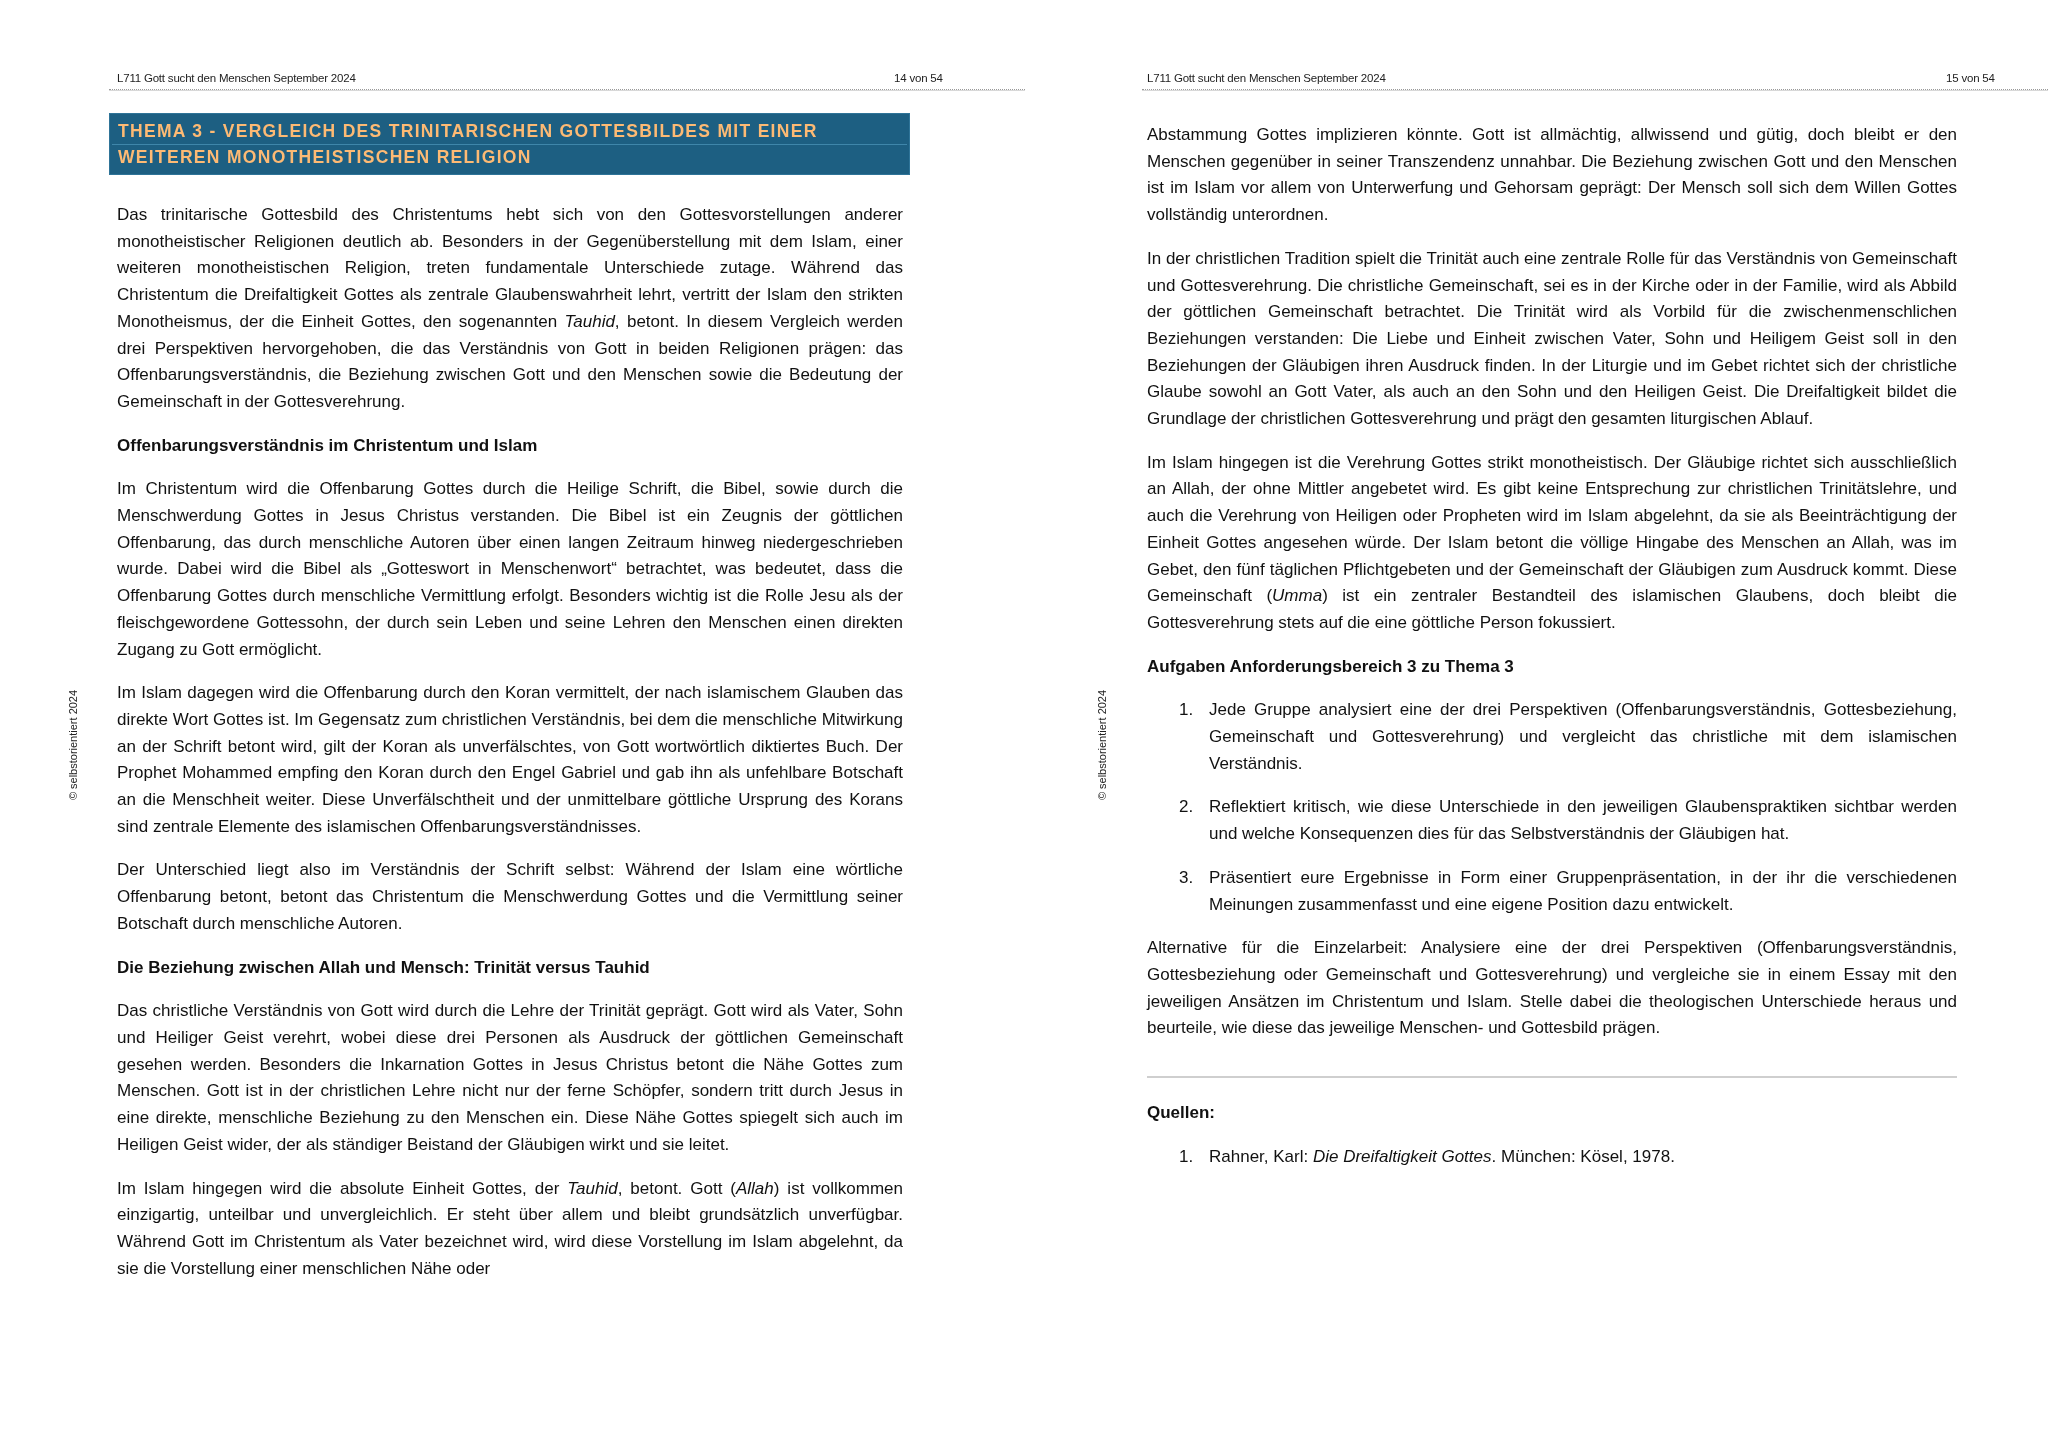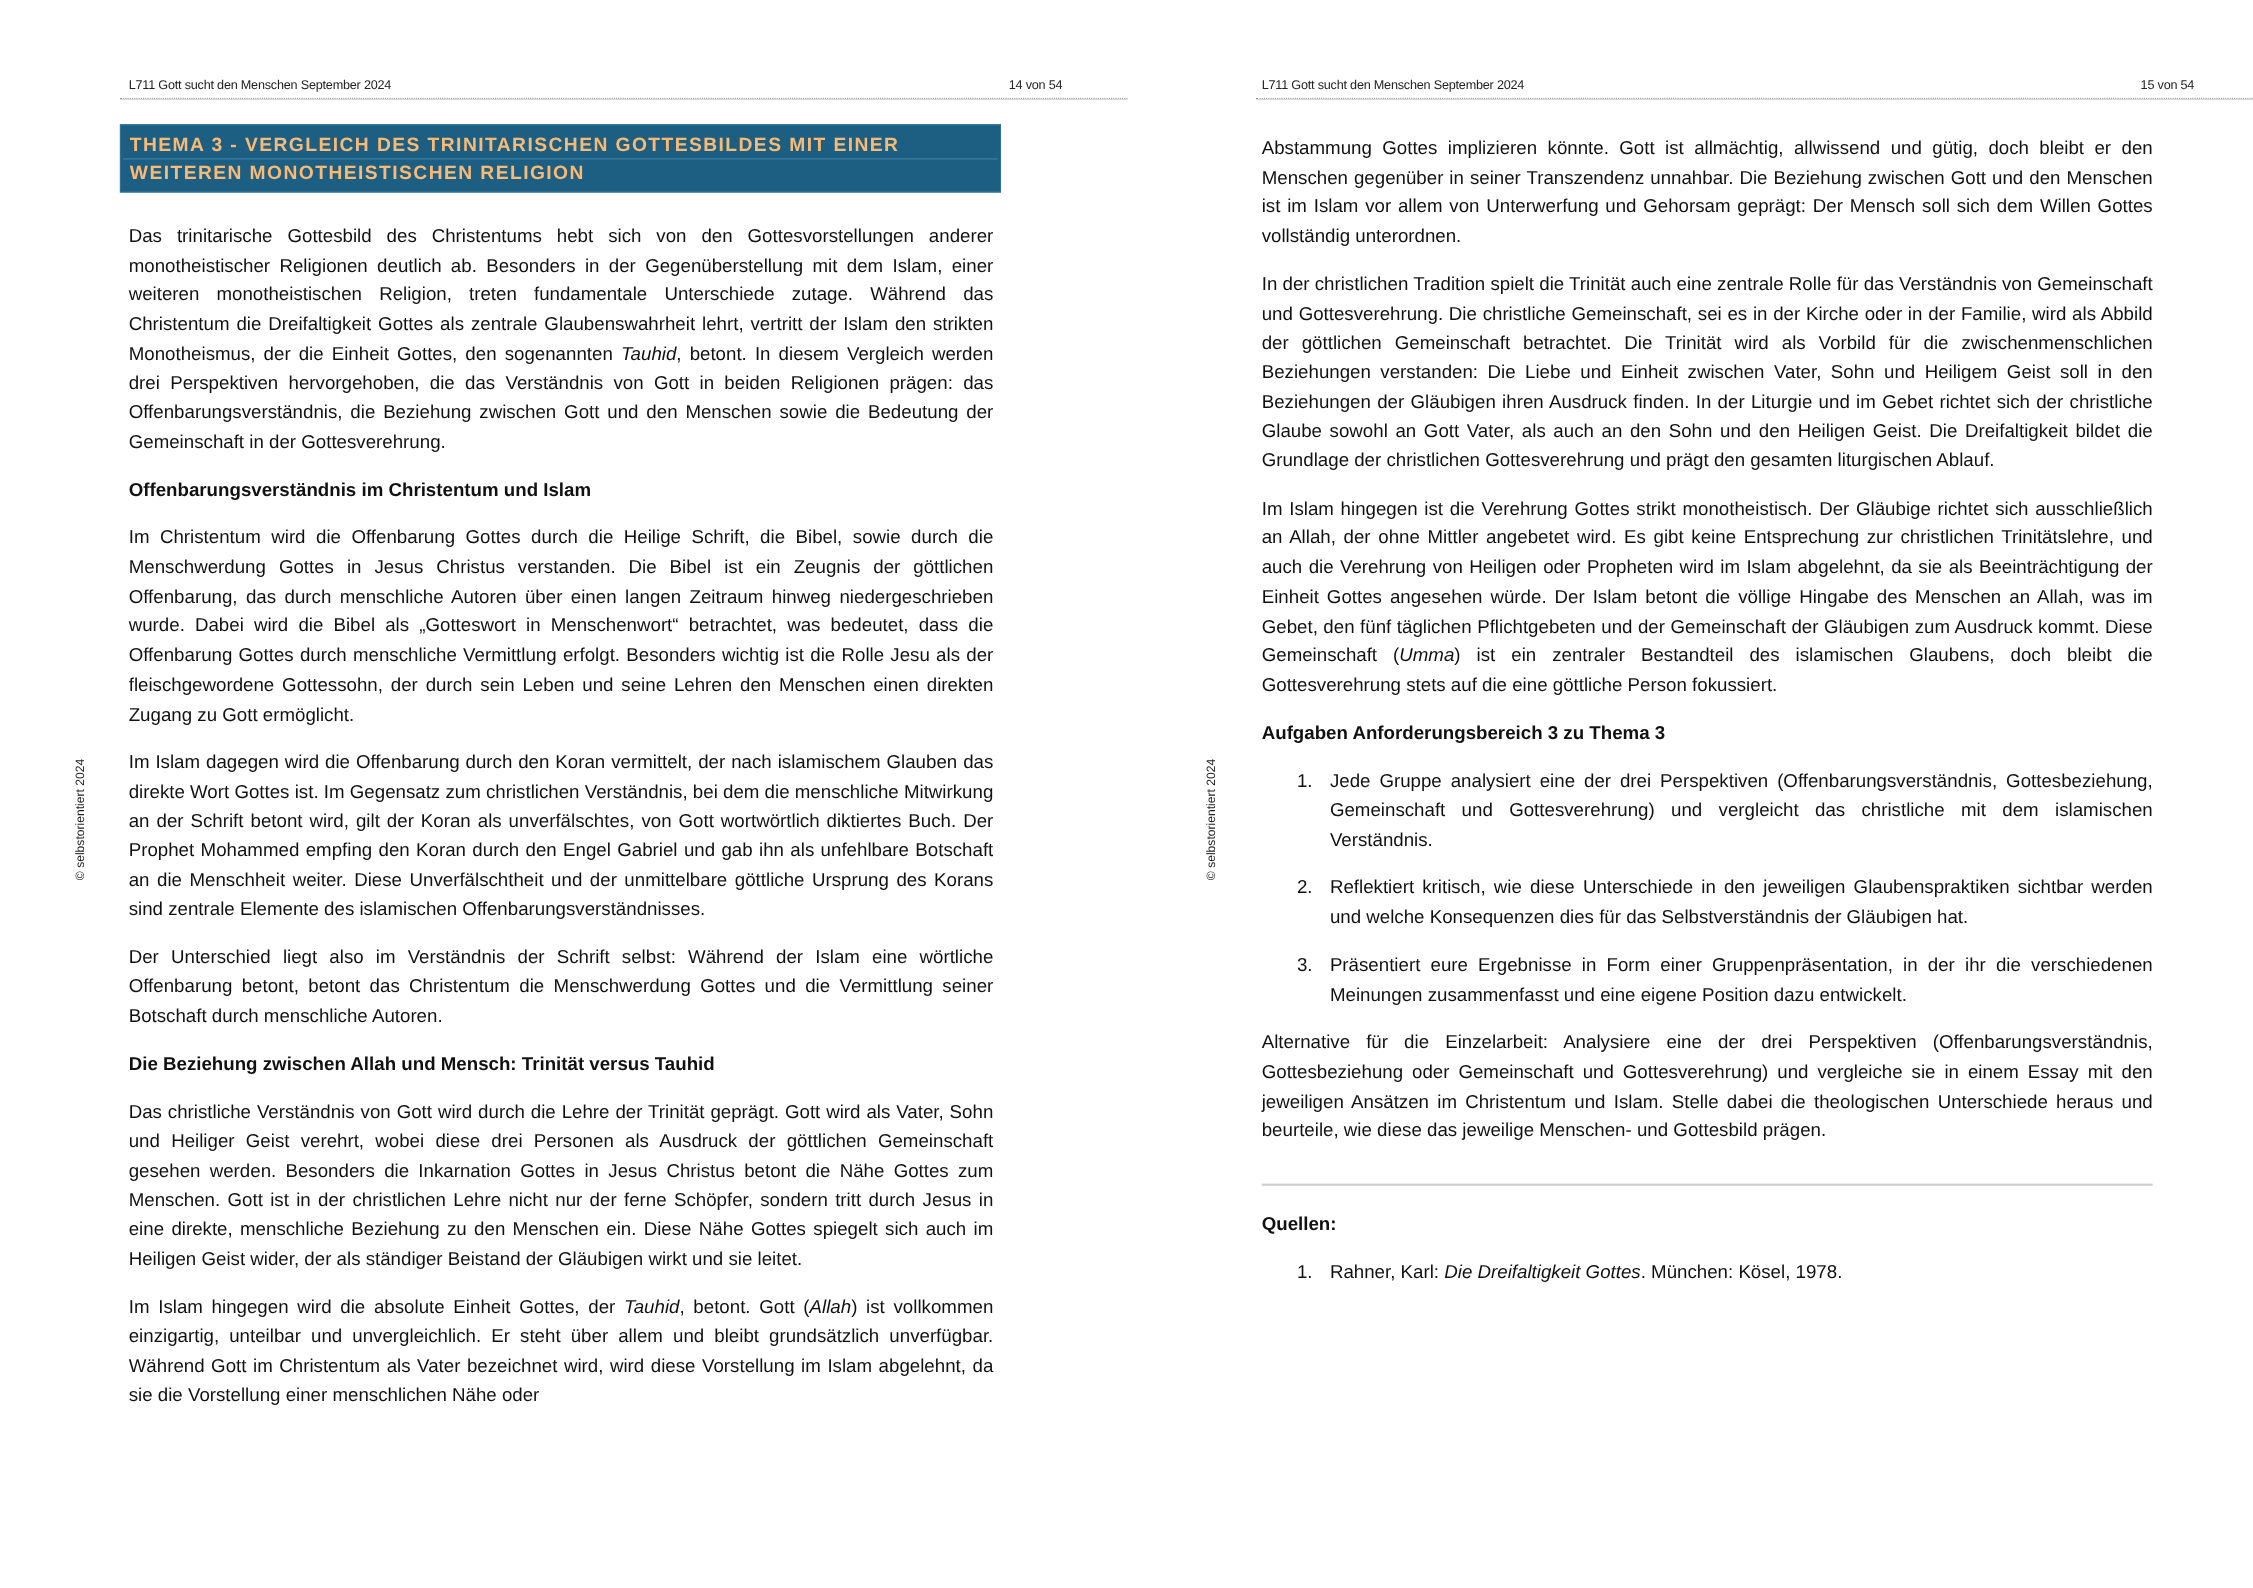--- a/index.html
+++ b/index.html
@@ -3,21 +3,21 @@
 <meta charset="utf-8">
 <style>
   html, body { margin:0; padding:0; background:#ffffff; }
   body { width:2048px; height:1444px; position:relative; overflow:hidden; font-family:"Liberation Sans", sans-serif; color:#111; }
   .page { position:absolute; top:0; height:1444px; }
   #page-left { left:0; width:1024px; }
   #page-right { left:1024px; width:1024px; }
   .hdr-text { position:absolute; top:72px; font-size:11.5px; color:#222; font-family:"Liberation Sans Narrow","Liberation Sans", sans-serif; letter-spacing:-0.2px; }
   .hdr-line { position:absolute; top:89px; height:0; border-top:1px dotted #9a9a9a; border-bottom:1px solid #d8d8d8; }
   #page-left .hdr-title { left:117px; }
-  #page-left .hdr-page { left:917px; }
+  #page-left .hdr-page { left:894px; }
   #page-left .hdr-line { left:109px; width:916px; }
   #page-right .hdr-title { left:123px; }
   #page-right .hdr-page { left:922px;text-align:right; }
   #page-right .hdr-line { left:118px; width:906px; }
   .watermark { position:absolute; top:745px; font-size:11px; color:#222; transform:translate(-50%,-50%) rotate(-90deg); white-space:nowrap; }
   #page-left .watermark { left:73px; }
   #page-right .watermark { left:78px; }
   .banner { position:absolute; left:109px; top:113px; width:801px; height:62px; background:#1d5f82; border:1px solid #2f7498; box-sizing:border-box; color:#fdba74; font-weight:bold; font-size:17.5px; letter-spacing:1.3px; line-height:26px; padding:4px 8px 0 8px; text-align:justify; text-align-last:left; }
   .banner .sep { position:absolute; left:2px; right:2px; top:30px; border-top:1px solid #3f86aa; }
   .body { position:absolute; font-size:17px; line-height:26.7px; }

